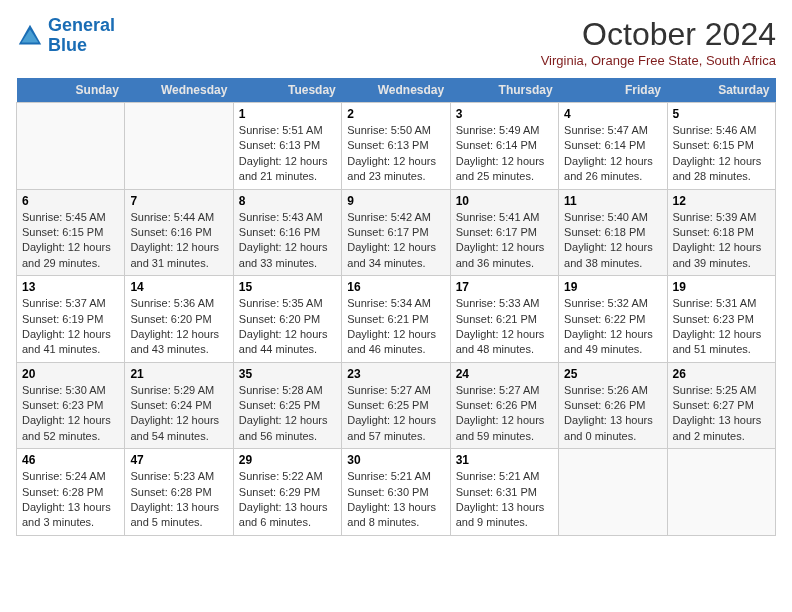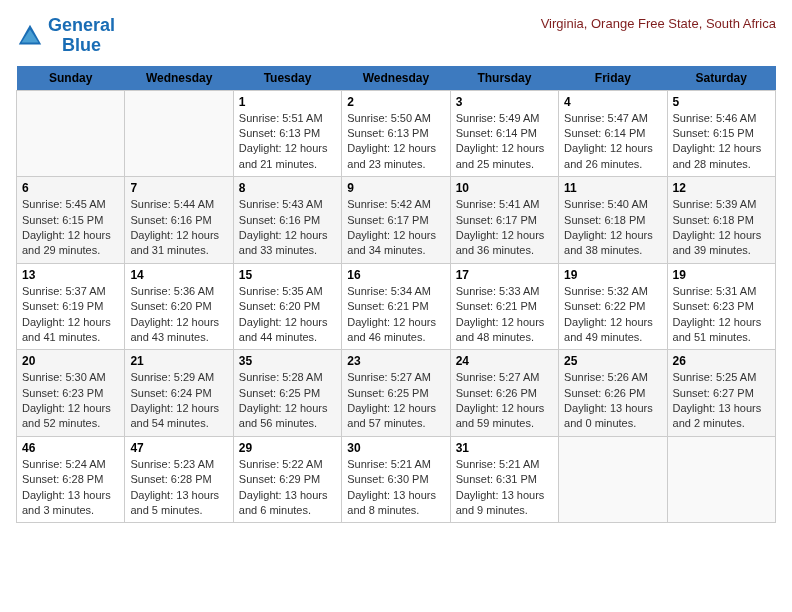--- a/index.html
+++ b/index.html
@@ -13,21 +13,20 @@
     .header {
       display: flex;
       justify-content: space-between;
       align-items: flex-start;
       margin-bottom: 10px;
     }
     .logo {
       display: flex;
       align-items: center;
       gap: 4px;
-      text-align: center;
     }
     .logo-text {
       font-size: 18px;
       font-weight: bold;
       color: #333;
       line-height: 1.1;
     }
     .logo-text span {
       color: #1a6db5;
     }
@@ -47,22 +46,22 @@
       font-size: 13px;
       color: #7f1d1d;
     }
     table {
       width: 100%;
       border-collapse: collapse;
       font-size: 10.5px;
     }
     th {
       background-color: #3d7abf;
-      color: #000000;
-      text-align: center;
+      color: #e5e5e5;
+      text-align: right;
       padding: 5px 6px;
       font-size: 12px;
       font-weight: bold;
     }
     td {
       border: 1px solid #ccc;
       vertical-align: top;
       padding: 4px 5px;
       width: calc(100% / 7);
       height: 78px;
@@ -94,20 +93,21 @@
     <svg class="logo-icon" viewBox="0 0 30 30">
       <polygon points="15,3 27,24 3,24" fill="#1a6db5"></polygon>
       <polygon points="15,8 24,22 6,22" fill="#4a9fd4"></polygon>
     </svg>
     <div class="logo-text">
       <div><span>General</span></div>
       <div><span>Blue</span></div>
     </div>
   </div>
   <div class="title-block">
+    <div class="month-title">October 2024</div>
     <div class="subtitle">Virginia, Orange Free State, South Africa</div>
   </div>
 </div>
 
 <table>
   <thead>
     <tr>
     <th>Sunday</th>
         <th>Wednesday</th>
         <th>Tuesday</th>

